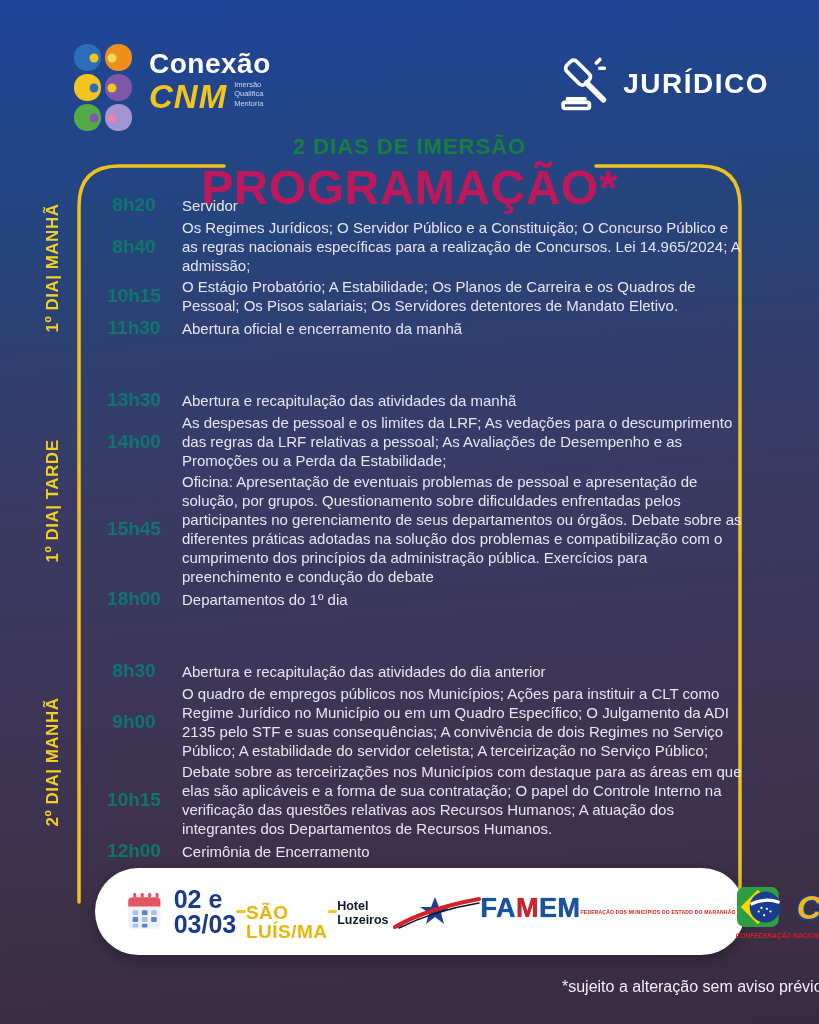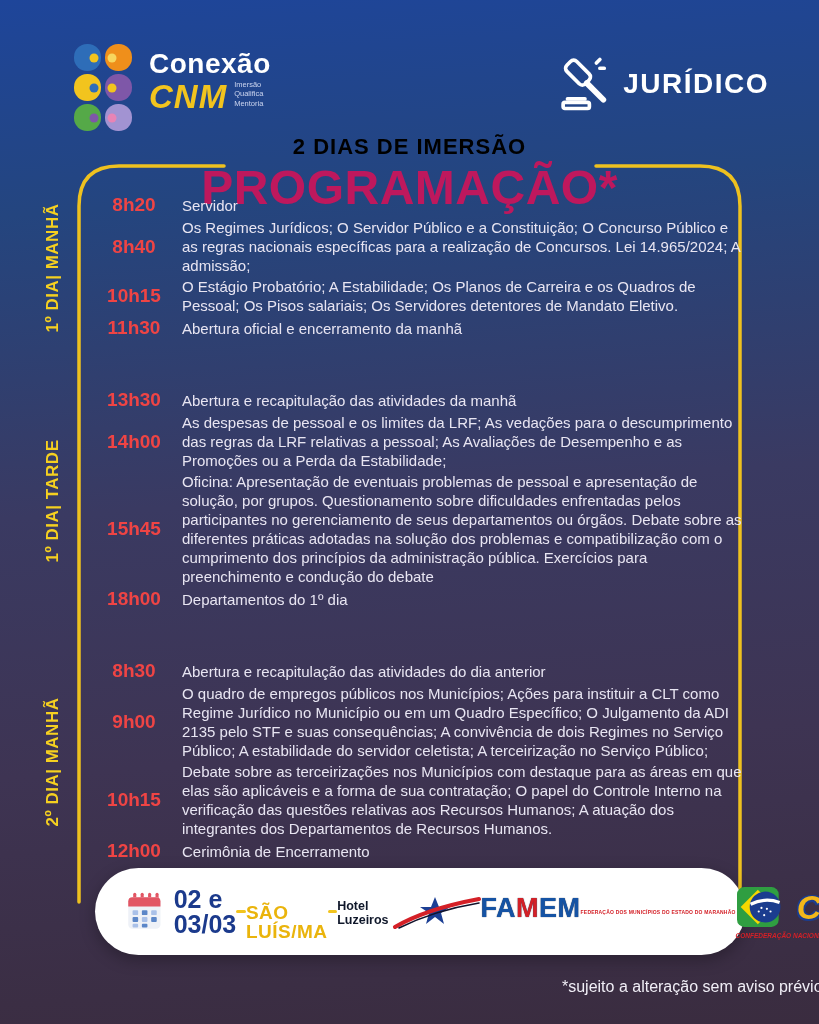--- a/index.html
+++ b/index.html
@@ -12,32 +12,32 @@
   .logo{position:absolute;left:72px;top:42px;display:flex;gap:13px;}
   .logo-text{padding-top:8px;}
   .logo-line1{color:#ffffff;font-weight:800;font-size:28px;line-height:1.0;letter-spacing:.5px;}
   .logo-row2{display:flex;align-items:flex-end;gap:7px;margin-top:2px;}
   .logo-line2{color:#f2c41e;font-weight:900;font-style:italic;font-size:33px;line-height:.95;letter-spacing:1px;}
   .logo-tagline{color:#ccd5ef;font-size:7.5px;line-height:1.25;white-space:pre-line;padding-bottom:4px;}
   .category{position:absolute;right:50px;top:56px;display:flex;align-items:center;gap:10px;}
   .category-label{color:#ffffff;font-weight:800;font-size:28px;letter-spacing:1.5px;}
   
   .title-wrap{position:absolute;top:134px;left:0;right:0;text-align:center;}
-  .subtitle{font-size:22px;color:#000000;font-weight:600;letter-spacing:1px;}
+  .subtitle{font-size:22px;color:#15803d;font-weight:600;letter-spacing:1px;}
   .main-title{font-size:48px;color:#be185d;font-weight:800;letter-spacing:.5px;margin-top:0px;}
   
   .frame-svg{position:absolute;left:0;top:0;pointer-events:none;z-index:1;}
   
   .schedule{position:absolute;top:194px;left:28px;right:76px;z-index:2;}
   .section{display:flex;margin-bottom:48px;}
   .label-col{width:50px;flex:none;display:flex;align-items:center;justify-content:center;}
   .side-label{transform:rotate(-90deg);white-space:nowrap;color:#f5d020;font-weight:800;font-size:17px;letter-spacing:.5px;}
   .rows-col{flex:1;padding-left:22px;}
   .row{display:flex;align-items:center;margin-bottom:2px;}
-  .time{flex:none;width:68px;text-align:center;color:#ef4444;font-weight:700;font-size:19px;}
+  .time{flex:none;width:68px;text-align:center;color:#0f766e;font-weight:700;font-size:19px;}
   .text{flex:1;margin-left:14px;color:#e8e5f2;font-size:15px;line-height:19px;}
   
   .pill{position:absolute;left:95px;top:868px;width:650px;height:87px;background:#ffffff;border-radius:46px;
     display:flex;align-items:center;justify-content:space-between;padding:0 32px;box-sizing:border-box;
     box-shadow:0 5px 16px rgba(0,0,0,.28);z-index:3;}
   .date-group{display:flex;align-items:center;gap:12px;}
   .date-col{display:flex;flex-direction:row;align-items:center;}
   .dates{color:#1b3a8c;font-weight:800;font-size:25px;line-height:1;}
   .yline{height:3px;background:#f2c41e;width:100%;margin:3px 0;border-radius:2px;}
   .location{color:#eab40c;font-weight:800;font-size:19px;line-height:1;letter-spacing:.5px;margin-top:20px;}

